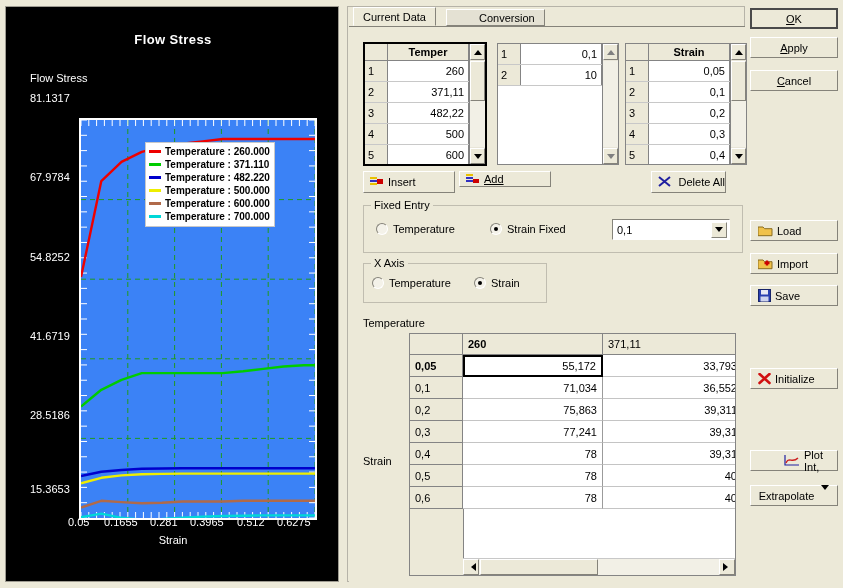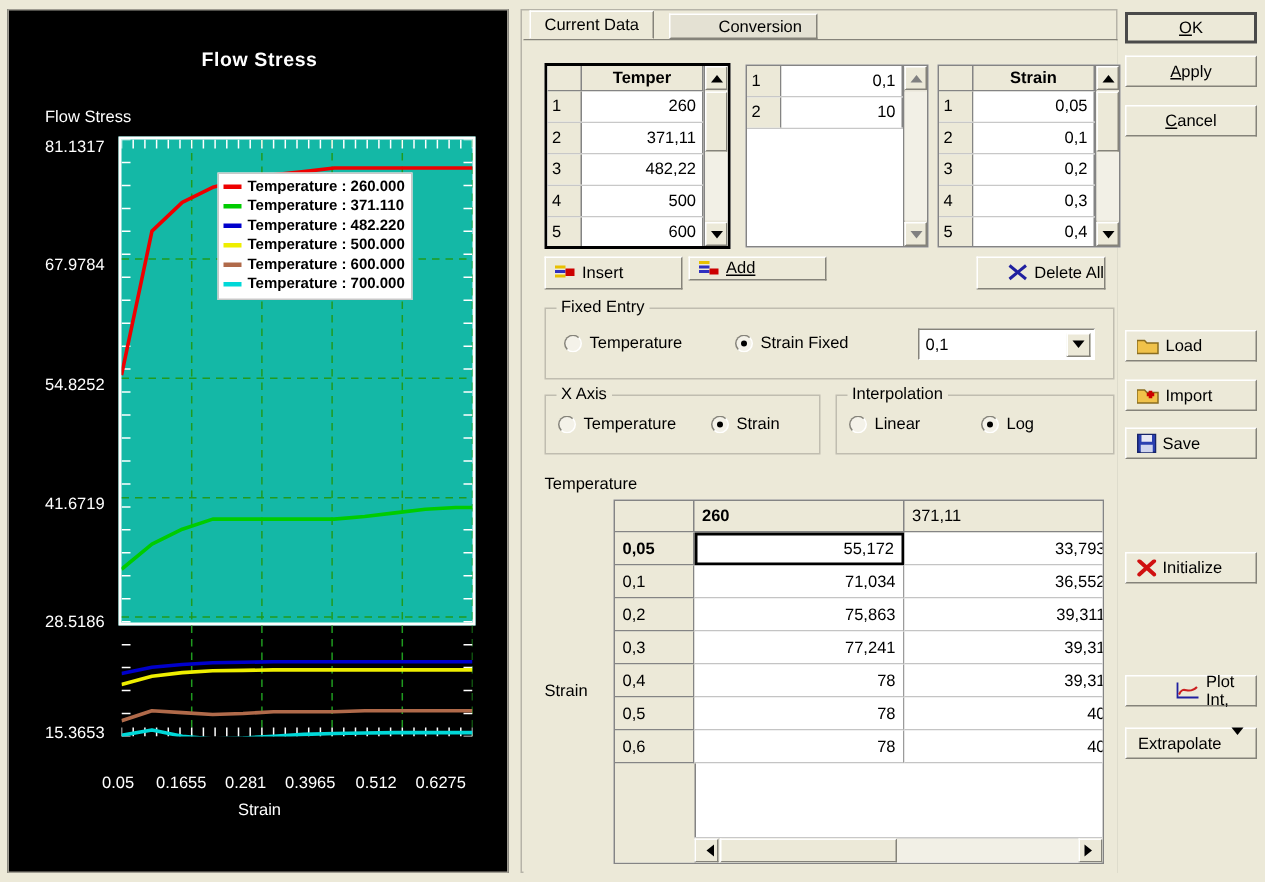--- a/index.html
+++ b/index.html
@@ -20,22 +20,22 @@
   #chart-title{
     position:absolute;left:0;top:25px;width:334px;text-align:center;
     color:#fff;font-weight:bold;font-size:13px;letter-spacing:.4px;
   }
   #yaxis-name{position:absolute;left:24px;top:65px;color:#fff;font-size:11px;}
   #xaxis-name{position:absolute;left:0;top:527px;width:334px;text-align:center;color:#fff;font-size:11px;}
   .ytick{position:absolute;color:#fff;font-size:11px;text-align:left;white-space:nowrap;}
   .xtick{position:absolute;color:#fff;font-size:11px;white-space:nowrap;}
 
   #plot{
-    position:absolute;left:73px;top:84px;width:238px;height:326px;
-    border:2px solid #fff;box-sizing:border-box;background:#14b8a6;
+    position:absolute;left:73px;top:111px;width:238px;height:402px;
+    border:2px solid #fff;box-sizing:border-box;background:#3b82f6;
   }
   #plot svg{display:block;}
 
   
   #legend{
     position:absolute;left:64px;top:22px;
     background:#fff;border:1px solid #c8c8c8;
     padding:2px 4px 3px 3px;
   }
   .leg-row{display:flex;align-items:center;height:13px;white-space:nowrap;}
@@ -491,21 +491,21 @@
               <rect x="0" y="1" width="7" height="2" fill="#e8c000"></rect>
               <rect x="0" y="4" width="7" height="2" fill="#3030c0"></rect>
               <rect x="0" y="7" width="7" height="2" fill="#3030c0"></rect>
               <rect x="7" y="6" width="6" height="4" fill="#cc0000"></rect>
             </svg>
         </span>
         <span class="bl">Add</span>
       </div>
 
 
-      <div class="btn" style="left:302px;top:144px;width:86px;height:22px;justify-content:flex-end;">
+      <div class="btn" style="left:302px;top:144px;width:75px;height:22px;justify-content:space-between;">
         <span class="ico" style="margin-left:6px;">
           <svg width="14" height="12">
               <path d="M1 1 L12 10 M12 1 L1 10" stroke="#2020a0" stroke-width="2" fill="none"></path>
             </svg>
         </span>
         <span class="bl">Delete All</span>
       </div>
 
       <div class="gbox" style="left:14px;top:178px;width:380px;height:48px;">
         <span class="gtitle">Fixed Entry</span>
@@ -530,31 +530,20 @@
         <div class="radio" style="left:8px;top:13px;">
           <span class="rdot"></span>
           <span>Temperature</span>
         </div>
         <div class="radio" style="left:110px;top:13px;">
           <span class="rdot on"></span>
           <span>Strain</span>
         </div>
       </div>
 
-      <div class="gbox" style="left:208px;top:236px;width:186px;height:40px;">
-        <span class="gtitle">Interpolation</span>
-        <div class="radio" style="left:8px;top:13px;">
-          <span class="rdot"></span>
-          <span>Linear</span>
-        </div>
-        <div class="radio" style="left:96px;top:13px;">
-          <span class="rdot on"></span>
-          <span>Log</span>
-        </div>
-      </div>
 
       <div class="lbl-static" style="left:14px;top:290px;">Temperature</div>
       <div class="lbl-static" style="left:14px;top:428px;">Strain</div>
 
       <div id="bigtable" style="left:60px;top:306px;width:327px;height:243px;">
         <div class="bt-head">
           <div class="c0"></div>
           <div class="ch sel">260</div>
           <div class="ch">371,11</div>
         </div>

